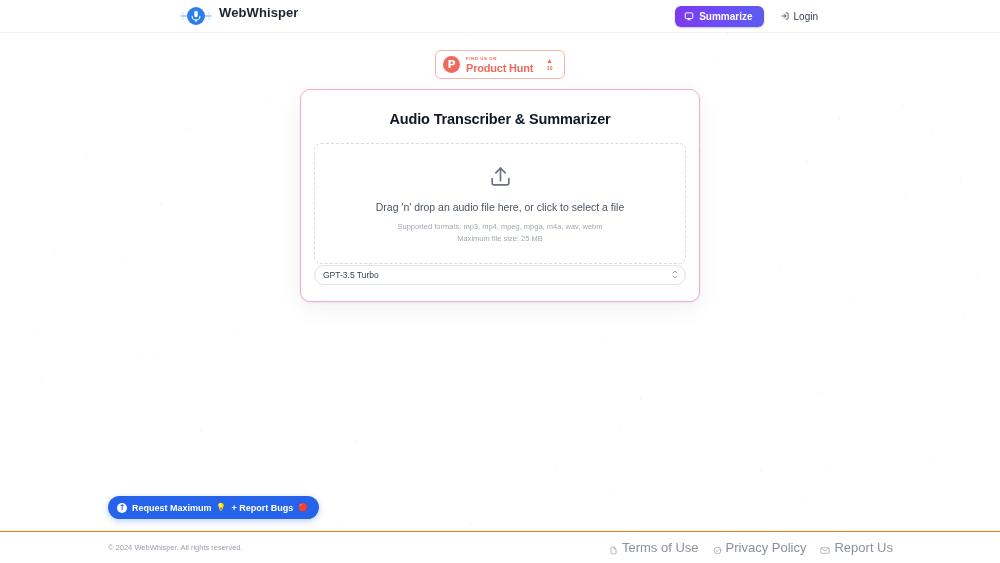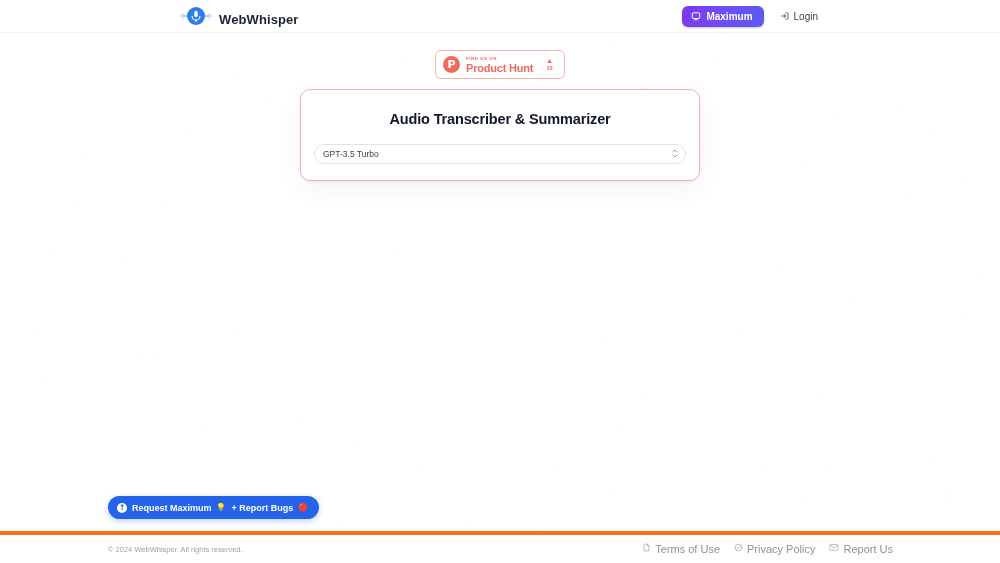--- a/index.html
+++ b/index.html
@@ -15,21 +15,21 @@
   
   #particles { position: absolute; inset: 0; z-index: 0; pointer-events: none; }
   .particle { position: absolute; background: #d9dce1; border-radius: 1px; }
 
   
   #header {
     position: absolute; top: 0; left: 0; width: 1000px; height: 33px;
     background: #ffffff; border-bottom: 1px solid #f1f2f4;
     display: flex; align-items: center; z-index: 10;
   }
-  #brand { position: absolute; left: 180px; display: flex; align-items: flex-end; gap: 7px; cursor: pointer; }
+  #brand { position: absolute; left: 180px; display: flex; align-items: flex-start; gap: 7px; cursor: pointer; }
   #brand-logo { width: 32px; height: 22px; position: relative; display:flex; align-items:center; justify-content:center; }
   #brand-name { font-size: 13px; font-weight: bold; color: #1b2430; letter-spacing: .1px; }
 
   #header-actions { position: absolute; right: 178px; display: flex; align-items: center; gap: 12px; }
 
   .btn-tutorial {
     display: inline-flex; align-items: center; gap: 5px;
     background: linear-gradient(95deg,#7c3aed 0%,#6d4df6 50%,#5b5bf0 100%);
     color: #fff; font-size: 10px; font-weight: 600;
     padding: 5px 11px 5px 9px; border-radius: 6px; border: none; cursor: pointer;
@@ -115,28 +115,28 @@
   #fb-icon {
     width: 10px; height: 10px; border-radius: 50%; background: #fff; color: #2563eb;
     font-size: 8px; line-height: 10px; text-align: center; flex: none;
     font-family: "DejaVu Sans", sans-serif;
   }
   .fb-emoji { font-size: 8px; font-family: "DejaVu Sans", sans-serif; }
 
   
   #footer {
     position: absolute; bottom: 0; left: 0; width: 1000px; height: 32px;
-    border-top: 4px solid #f97316; background: #fff;
+    border-top: 1px solid #f97316; background: #fff;
     display: flex; align-items: center; z-index: 6;
   }
   #copyright { position: absolute; left: 108px; font-size: 7.5px; color: #9aa0aa; }
   #footer-links { position: absolute; right: 107px; display: flex; align-items: center; gap: 14px; }
   .footer-link {
-    display: inline-flex; align-items: flex-start; gap: 4px;
-    font-size: 11px; color: #8b919b; text-decoration: none; cursor: pointer;
+    display: inline-flex; align-items: flex-end; gap: 4px;
+    font-size: 13px; color: #8b919b; text-decoration: none; cursor: pointer;
   }
   svg { display: block; }
 </style>
 </head>
 <body>
 
 <div id="page">
 
   <div id="particles">
       <span class="particle" style="left:63px;top:47px;width:2px;height:2px;opacity:0.16"></span>
@@ -255,21 +255,21 @@
 
     <div id="header-actions">
 
       <button class="btn-tutorial">
         <span>
           <svg width="10" height="10" viewBox="0 0 16 16" fill="none" stroke="#ffffff" stroke-width="1.6">
             <rect x="2" y="3" width="12" height="9" rx="1.3"></rect>
             <path d="M6 14h4" stroke-linecap="round"></path>
           </svg>
         </span>
-        <span>Maximum</span>
+        <span>Summarize</span>
       </button>
 
       <button class="btn-login">
         <span>
           <svg width="10" height="10" viewBox="0 0 16 16" fill="none" stroke="#4b5563" stroke-width="1.4" stroke-linecap="round" stroke-linejoin="round">
             <path d="M9.5 3h2.5a1 1 0 0 1 1 1v8a1 1 0 0 1-1 1H9.5"></path>
             <path d="M6.5 10.5 9.5 8 6.5 5.5"></path>
             <path d="M9.5 8H2.8"></path>
           </svg>
         </span>
@@ -289,20 +289,32 @@
     <div id="ph-votes">
       <div id="ph-arrow">▲</div>
       <div id="ph-count">10</div>
     </div>
   </div>
 
   <div id="card">
 
     <div id="card-title">Audio Transcriber &amp; Summarizer</div>
 
+    <div id="dropzone">
+      <div id="dz-icon">
+        <svg width="25" height="25" viewBox="0 0 24 24" fill="none" stroke="#6b7280" stroke-width="1.6" stroke-linecap="round" stroke-linejoin="round">
+          <path d="M12 16V4"></path>
+          <path d="M7.5 8.5 12 4l4.5 4.5"></path>
+          <path d="M4 14v4.5a1.5 1.5 0 0 0 1.5 1.5h13a1.5 1.5 0 0 0 1.5-1.5V14"></path>
+        </svg>
+      </div>
+      <div id="dz-main">Drag 'n' drop an audio file here, or click to select a file</div>
+      <div id="dz-formats">Supported formats: mp3, mp4, mpeg, mpga, m4a, wav, webm</div>
+      <div id="dz-maxsize">Maximum file size: 25 MB</div>
+    </div>
 
 
     <div id="select-wrap">
       <select id="model-select">
         <option>GPT-3.5 Turbo</option>
       </select>
       <span id="select-caret">
         <svg width="6" height="11" viewBox="0 0 6 11" fill="none" stroke="#9aa0aa" stroke-width="1" stroke-linecap="round" stroke-linejoin="round">
           <path d="M1 4 3 2l2 2"></path>
           <path d="M1 7 3 9l2-2"></path>

